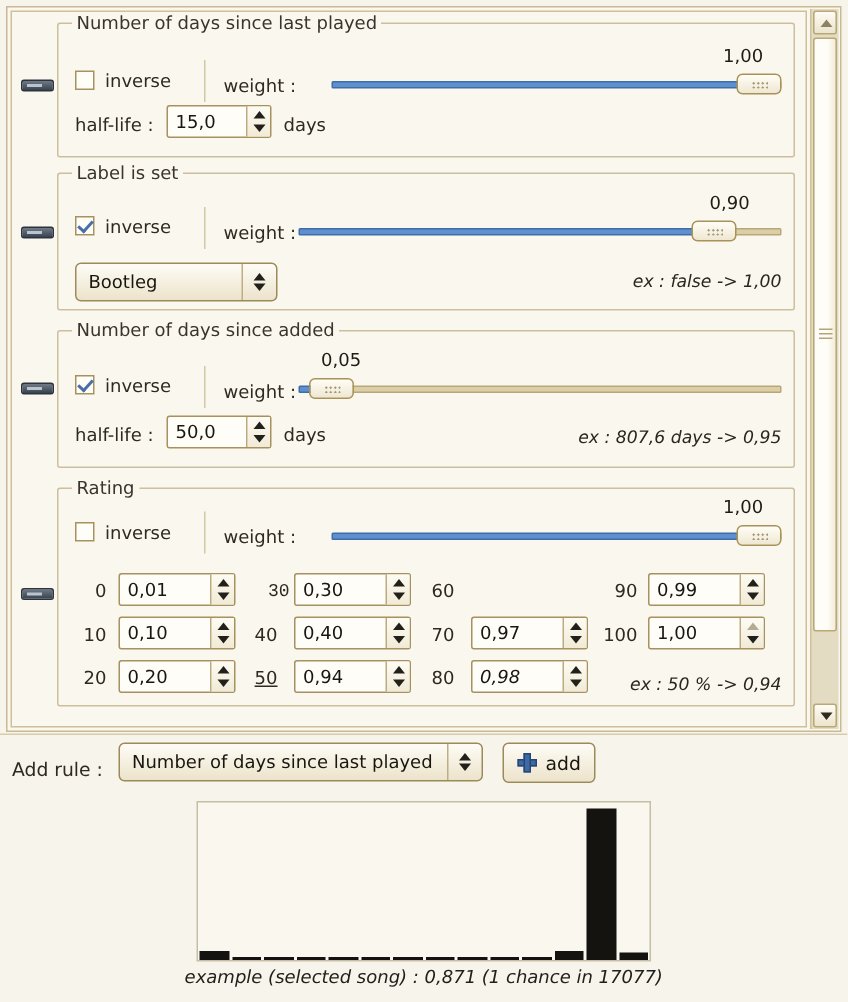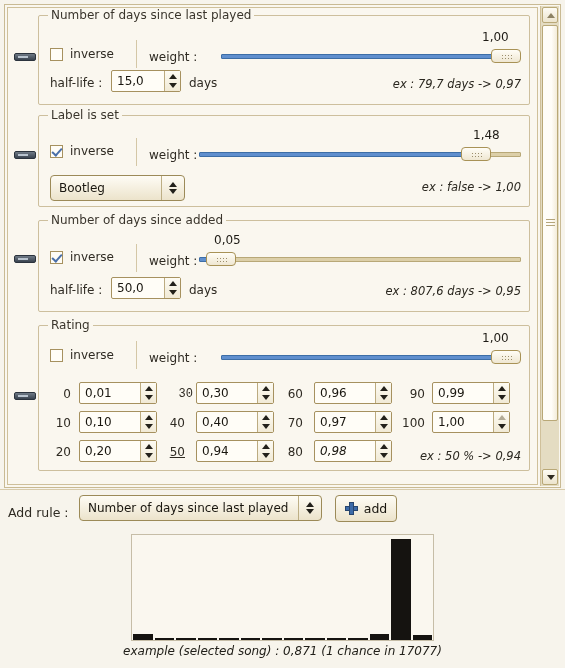--- a/index.html
+++ b/index.html
@@ -101,21 +101,21 @@
     padding: 0 3px;
     background: #faf7ef;
     font-size: 12px;
     color: #3a352c;
     white-space: nowrap;
   }
 
   
   .chk-wrap {
     position: absolute;
-    display: flex; align-items: flex-end; gap: 7px;
+    display: flex; align-items: flex-start; gap: 7px;
   }
   .chk {
     width: 13px; height: 13px;
     background: #fffdf7;
     border: 1px solid #a6915f;
     box-sizing: border-box;
     position: relative;
     flex: none;
   }
   .chk.checked::after {
@@ -375,40 +375,39 @@
 
   <div class="field-label" style="left:11px; top:60px;">half-life :</div>
   <div class="spinner" style="left:72px; top:54px; width:70px;">
     <span class="sp-text">15,0</span>
     <span class="sp-btns">
       <span class="sp-up"></span>
       <span class="sp-dn"></span>
     </span>
   </div>
   <div class="field-label" style="left:150px; top:60px;">days</div>
-  <div class="ex-note" style="right:8px; top:61px;">ex : 79,7 days -&gt; 0,97</div>
 </div>
 
 <div class="drag-handle" style="top:151px;"></div>
 <div class="groupbox" style="left:38px; top:115px; width:492px; height:92px;">
   <div class="group-title">Label is set</div>
 
   <div class="chk-wrap" style="left:11px; top:28px;">
     <span class="chk checked"></span>
     <span class="chk-label">inverse</span>
   </div>
   <div class="vsep" style="left:97px; top:22px; height:28px;"></div>
   <div class="field-label" style="left:110px; top:32px;">weight :</div>
 
   <div class="slider" style="left:160px; top:29px; width:322px;">
     <div class="track-fill" style="left:0; width:277px;"></div>
     <div class="track-rest" style="left:277px; width:45px;"></div>
     <div class="knob" style="left:262px;"></div>
   </div>
-  <div class="slider-value" style="left:434px; top:12px;">1,48</div>
+  <div class="slider-value" style="left:434px; top:12px;">0,90</div>
 
   <div class="combo" style="left:11px; top:59px; width:135px;">
     <span class="cb-text">Bootleg</span>
     <span class="cb-btn"></span>
   </div>
   <div class="ex-note" style="right:8px; top:64px;">ex : false  -&gt; 1,00</div>
 </div>
 
 <div class="drag-handle" style="top:255px;"></div>
 <div class="groupbox" style="left:38px; top:220px; width:492px; height:92px;padding-left:12px;">
@@ -502,27 +501,20 @@
   <div class="rt-label" style="left:124px; top:119px; width:22px;text-decoration:underline;">50</div>
   <div class="spinner" style="left:157px; top:114px; width:78px;">
     <span class="sp-text">0,94</span>
     <span class="sp-btns">
         <span class="sp-up"></span>
         <span class="sp-dn"></span>
       </span>
   </div>
 
   <div class="rt-label" style="left:242px; top:61px; width:22px;">60</div>
-  <div class="spinner" style="left:275px; top:56px; width:78px;">
-    <span class="sp-text">0,96</span>
-    <span class="sp-btns">
-        <span class="sp-up"></span>
-        <span class="sp-dn"></span>
-      </span>
-  </div>
   <div class="rt-label" style="left:242px; top:90px; width:22px;">70</div>
   <div class="spinner" style="left:275px; top:85px; width:78px;">
     <span class="sp-text">0,97</span>
     <span class="sp-btns">
         <span class="sp-up"></span>
         <span class="sp-dn"></span>
       </span>
   </div>
   <div class="rt-label" style="left:242px; top:119px; width:22px;">80</div>
   <div class="spinner" style="left:275px; top:114px; width:78px;font-style:italic;">

